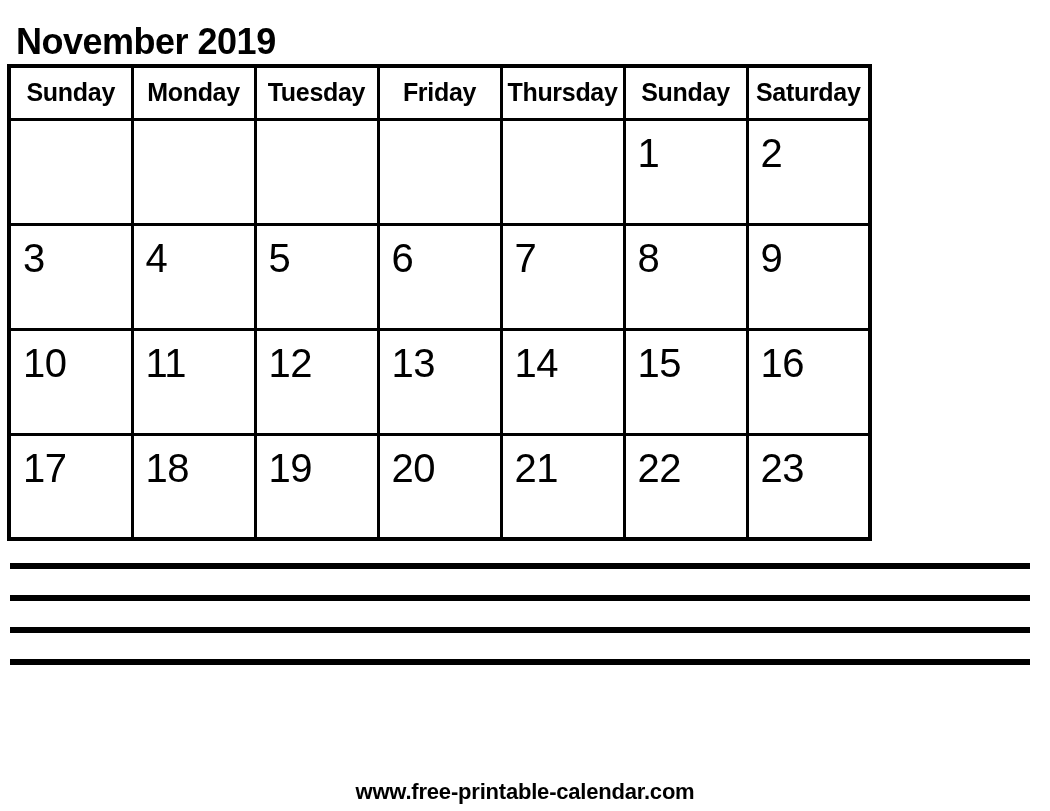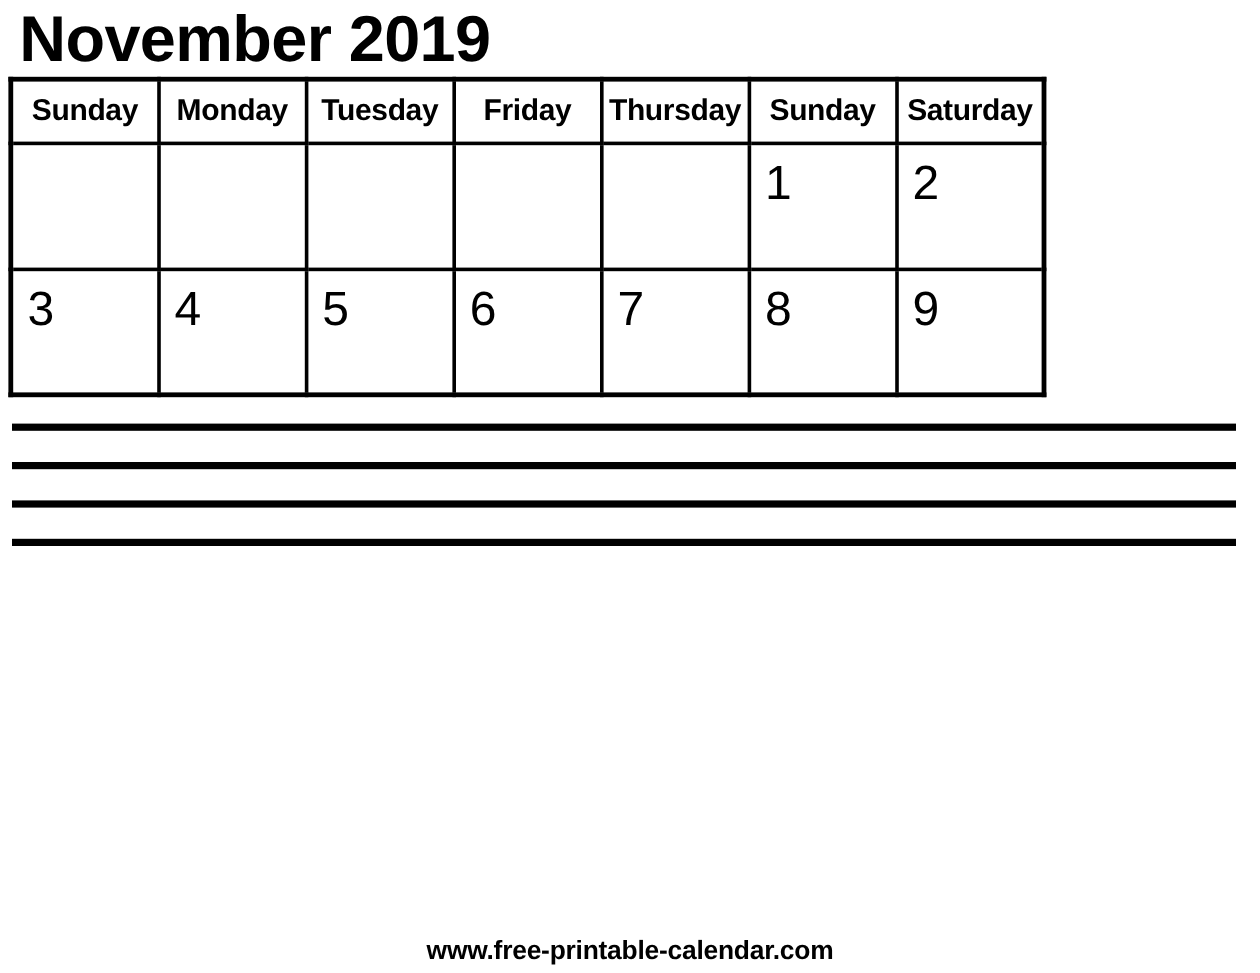--- a/index.html
+++ b/index.html
@@ -26,21 +26,21 @@
 
   
   .header {
     display: flex;
     align-items: flex-end;
     justify-content: space-between;
     padding: 0 18px 0 16px;
     height: 64px;
   }
   .cal-title {
-    font-size: 54px;
+    font-size: 36px;
     font-weight: bold;
     line-height: 1;
     letter-spacing: -0.5px;
     white-space: nowrap;
     margin: 0;
     padding-bottom: 4px;
   }
   .site-url {
     font-size: 27px;
     font-weight: bold;
@@ -173,20 +173,66 @@
           <td>
               <span class="daynum">7</span>
             </td>
           <td>
               <span class="daynum">8</span>
             </td>
           <td>
               <span class="daynum">9</span>
             </td>
         </tr>
+        <tr>
+          <td>
+              <span class="daynum">10</span>
+            </td>
+          <td>
+              <span class="daynum">11</span>
+            </td>
+          <td>
+              <span class="daynum">12</span>
+            </td>
+          <td>
+              <span class="daynum">13</span>
+            </td>
+          <td>
+              <span class="daynum">14</span>
+            </td>
+          <td>
+              <span class="daynum">15</span>
+            </td>
+          <td>
+              <span class="daynum">16</span>
+            </td>
+        </tr>
+        <tr>
+          <td>
+              <span class="daynum">17</span>
+            </td>
+          <td>
+              <span class="daynum">18</span>
+            </td>
+          <td>
+              <span class="daynum">19</span>
+            </td>
+          <td>
+              <span class="daynum">20</span>
+            </td>
+          <td>
+              <span class="daynum">21</span>
+            </td>
+          <td>
+              <span class="daynum">22</span>
+            </td>
+          <td>
+              <span class="daynum">23</span>
+            </td>
+        </tr>
       </tbody>
     </table>
   </div>
 
   <div class="notes">
     <div class="note-line"></div>
     <div class="note-line"></div>
     <div class="note-line"></div>
     <div class="note-line"></div>
   </div>

